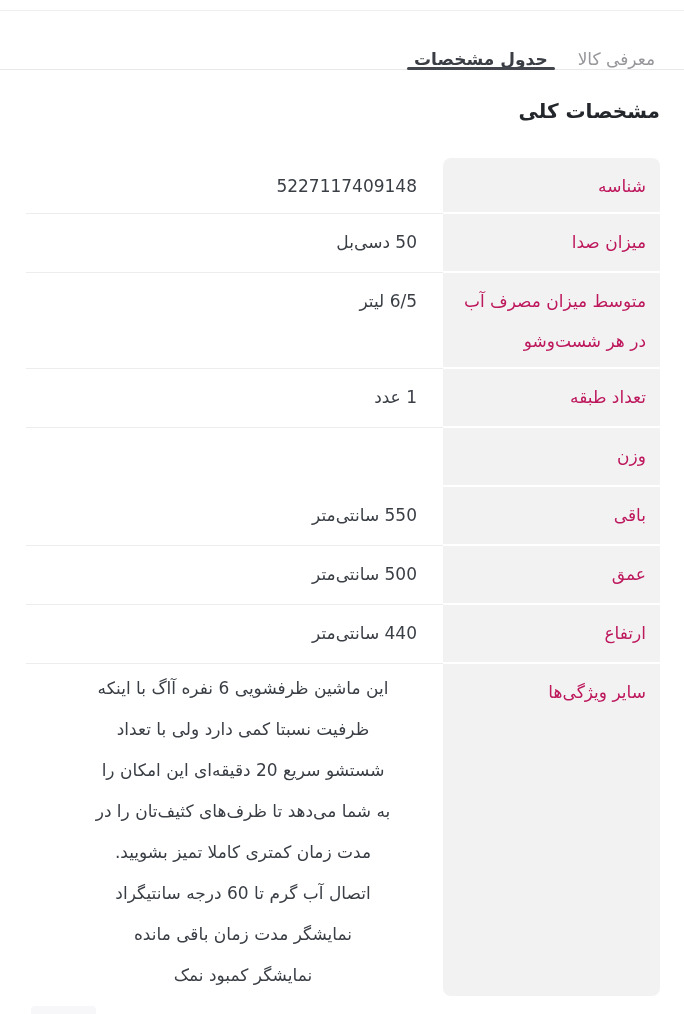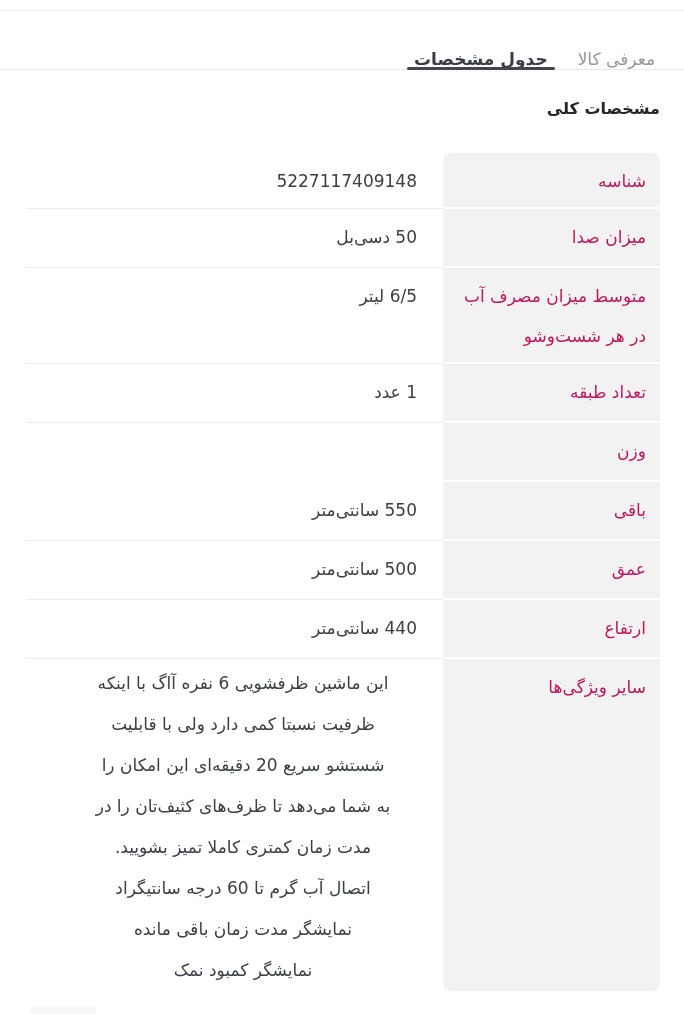--- a/index.html
+++ b/index.html
@@ -36,21 +36,21 @@
   .tab-underline {
     position: absolute;
     left: 8px; right: 8px; bottom: -1px;
     height: 3px;
     border-radius: 2px;
   }
 
   
   .section-title {
     margin: 29px 24px 0 24px;
-    font-size: 16px;
+    font-size: 20px;
     font-weight: bold;
     color: #23262b;
     text-align: right;
   }
 
   
   .spec-table { margin: 35px 24px 0 26px; }
   .spec-row {
     display: flex;
     flex-direction: row;
@@ -158,21 +158,21 @@
 
   <div class="spec-row">
     <div class="row-label">ارتفاع</div>
     <div class="row-value">440 سانتی‌متر</div>
   </div>
 
   <div class="spec-row">
     <div class="row-label">سایر ویژگی‌ها</div>
     <div class="row-value feature-lines">
       <div class="feature-line">این ماشین ظرفشویی 6 نفره آاگ با اینکه</div>
-      <div class="feature-line">ظرفیت نسبتا کمی دارد ولی با قابلیت</div>
+      <div class="feature-line">ظرفیت نسبتا کمی دارد ولی با تعداد</div>
       <div class="feature-line">شستشو سریع 20 دقیقه‌ای این امکان را</div>
       <div class="feature-line">به شما می‌دهد تا ظرف‌های کثیف‌تان را در</div>
       <div class="feature-line">مدت زمان کمتری کاملا تمیز بشویید.</div>
       <div class="feature-line">اتصال آب گرم تا 60 درجه سانتیگراد</div>
       <div class="feature-line">نمایشگر مدت زمان باقی مانده</div>
       <div class="feature-line">نمایشگر کمبود نمک</div>
     </div>
   </div>
 
 </div>

